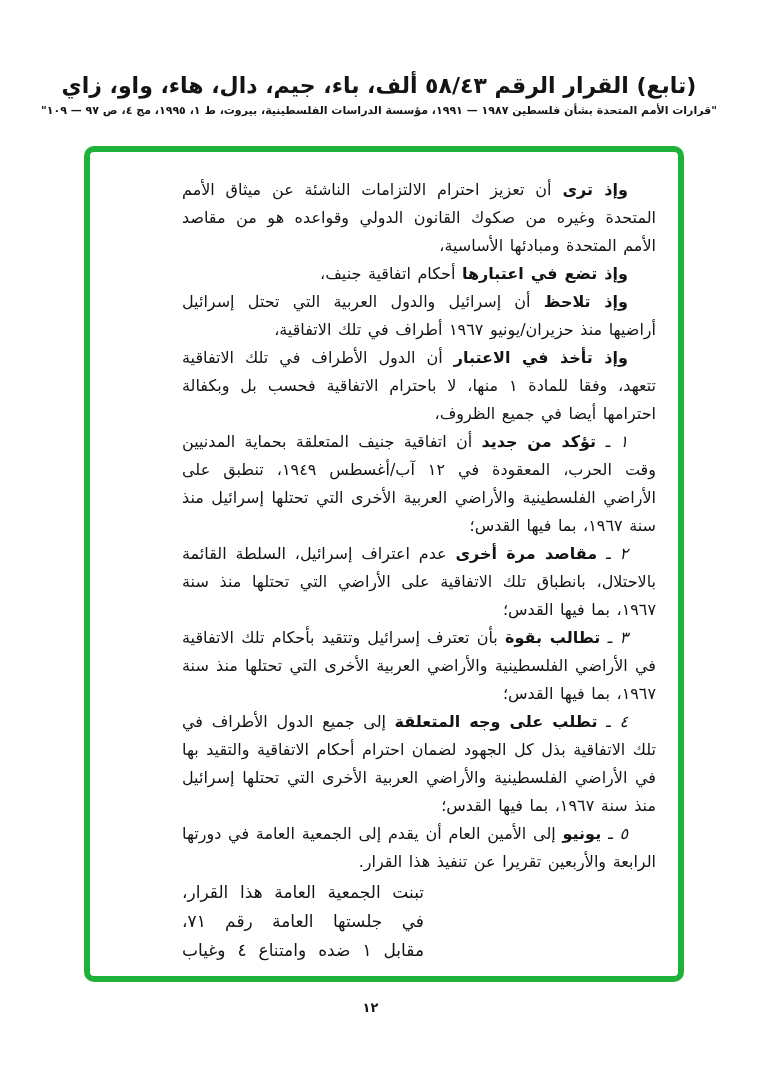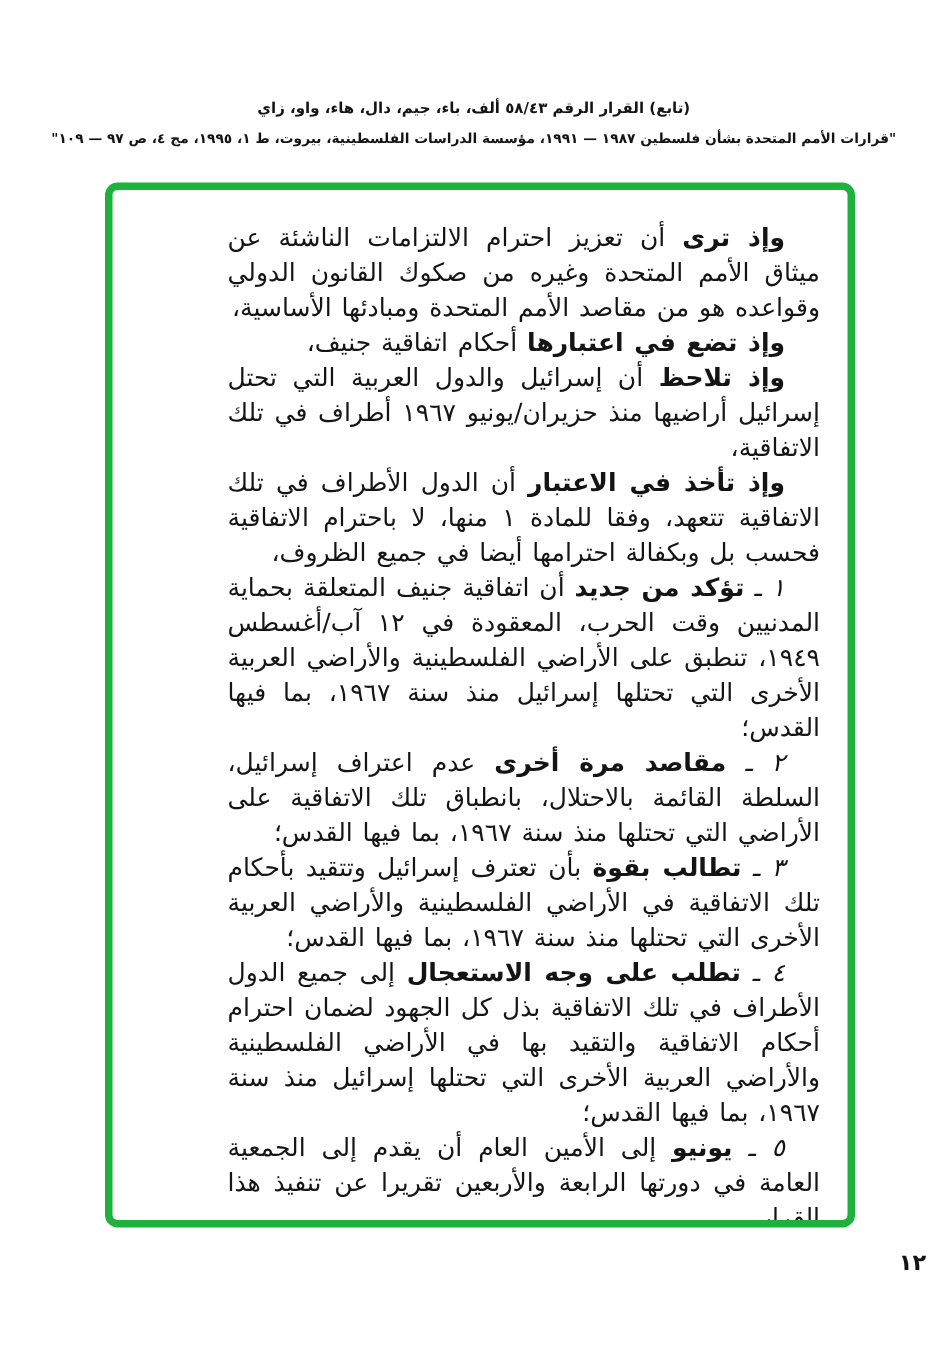--- a/index.html
+++ b/index.html
@@ -18,21 +18,21 @@
   }
   .header {
     position: absolute;
     top: 74px;
     left: 0;
     width: 758px;
     text-align: center;
     direction: rtl;
   }
   .res-title {
-    font-size: 12px;
+    font-size: 22px;
     font-weight: bold;
     line-height: 24px;
     letter-spacing: 0.2px;
   }
   .res-source {
     margin-top: 5px;
     font-size: 11px;
     font-weight: bold;
     line-height: 16px;
   }
@@ -45,21 +45,21 @@
     box-sizing: border-box;
     border: 6px solid #1eb23c;
     border-radius: 10px;
     padding: 24px 22px 16px 92px;
     overflow: hidden;
     background: #ffffff;
   }
   .body-text {
     direction: rtl;
     text-align: justify;
-    font-size: 20px;
+    font-size: 16px;
     line-height: 28px;
     word-spacing: 1.5px;
   }
   .body-text p.para {
     margin: 0;
     text-indent: 28px;
   }
   .para .lead {
     font-weight: bold;
   }
@@ -79,21 +79,22 @@
   }
   .adoption .adoption-line {
     text-align: justify;
     text-align-last: justify;
   }
   .page-number {
     position: absolute;
     top: 1000px;
     left: 0;
     width: 741px;
-    font-size: 18px;
+    text-align: center;
+    font-size: 13px;
     font-weight: bold;
     direction: rtl;
   }
 </style>
 </head>
 <body>
 
 <div class="page">
 
   <div class="header">
@@ -103,21 +104,21 @@
 
   <div class="green-box" style="border-color: rgb(30, 178, 60);">
     <div class="body-text" id="paragraphs">
         <p class="para"><span class="lead">وإذ ترى</span> أن تعزيز احترام الالتزامات الناشئة عن ميثاق الأمم المتحدة وغيره من صكوك القانون الدولي وقواعده هو من مقاصد الأمم المتحدة ومبادئها الأساسية،</p>
         <p class="para"><span class="lead">وإذ تضع في اعتبارها</span> أحكام اتفاقية جنيف،</p>
         <p class="para"><span class="lead">وإذ تلاحظ</span> أن إسرائيل والدول العربية التي تحتل إسرائيل أراضيها منذ حزيران/يونيو ١٩٦٧ أطراف في تلك الاتفاقية،</p>
         <p class="para"><span class="lead">وإذ تأخذ في الاعتبار</span> أن الدول الأطراف في تلك الاتفاقية تتعهد، وفقا للمادة ١ منها، لا باحترام الاتفاقية فحسب بل وبكفالة احترامها أيضا في جميع الظروف،</p>
         <p class="para"><span class="num">١ ـ </span><span class="lead">تؤكد من جديد</span> أن اتفاقية جنيف المتعلقة بحماية المدنيين وقت الحرب، المعقودة في ١٢ آب/أغسطس ١٩٤٩، تنطبق على الأراضي الفلسطينية والأراضي العربية الأخرى التي تحتلها إسرائيل منذ سنة ١٩٦٧، بما فيها القدس؛</p>
         <p class="para"><span class="num">٢ ـ </span><span class="lead">مقاصد مرة أخرى</span> عدم اعتراف إسرائيل، السلطة القائمة بالاحتلال، بانطباق تلك الاتفاقية على الأراضي التي تحتلها منذ سنة ١٩٦٧، بما فيها القدس؛</p>
         <p class="para"><span class="num">٣ ـ </span><span class="lead">تطالب بقوة</span> بأن تعترف إسرائيل وتتقيد بأحكام تلك الاتفاقية في الأراضي الفلسطينية والأراضي العربية الأخرى التي تحتلها منذ سنة ١٩٦٧، بما فيها القدس؛</p>
-        <p class="para"><span class="num">٤ ـ </span><span class="lead">تطلب على وجه الاستعجال</span> إلى جميع الدول الأطراف في تلك الاتفاقية بذل كل الجهود لضمان احترام أحكام الاتفاقية والتقيد بها في الأراضي الفلسطينية والأراضي العربية الأخرى التي تحتلها إسرائيل منذ سنة ١٩٦٧، بما فيها القدس؛</p>
+        <p class="para"><span class="num">٤ ـ </span><span class="lead">تطلب على وجه المتعلقة</span> إلى جميع الدول الأطراف في تلك الاتفاقية بذل كل الجهود لضمان احترام أحكام الاتفاقية والتقيد بها في الأراضي الفلسطينية والأراضي العربية الأخرى التي تحتلها إسرائيل منذ سنة ١٩٦٧، بما فيها القدس؛</p>
         <p class="para"><span class="num">٥ ـ </span><span class="lead">يونيو</span> إلى الأمين العام أن يقدم إلى الجمعية العامة في دورتها الرابعة والأربعين تقريرا عن تنفيذ هذا القرار.</p>
       </div>
     <div class="adoption" id="adoption">
         <div class="adoption-line">تبنت الجمعية العامة هذا القرار،</div>
         <div class="adoption-line">في جلستها العامة رقم ٧١،</div>
         <div class="adoption-line">مقابل ١ ضده وامتناع ٤ وغياب</div>
       </div>
   </div>
 
   <div class="page-number">١٢</div>

